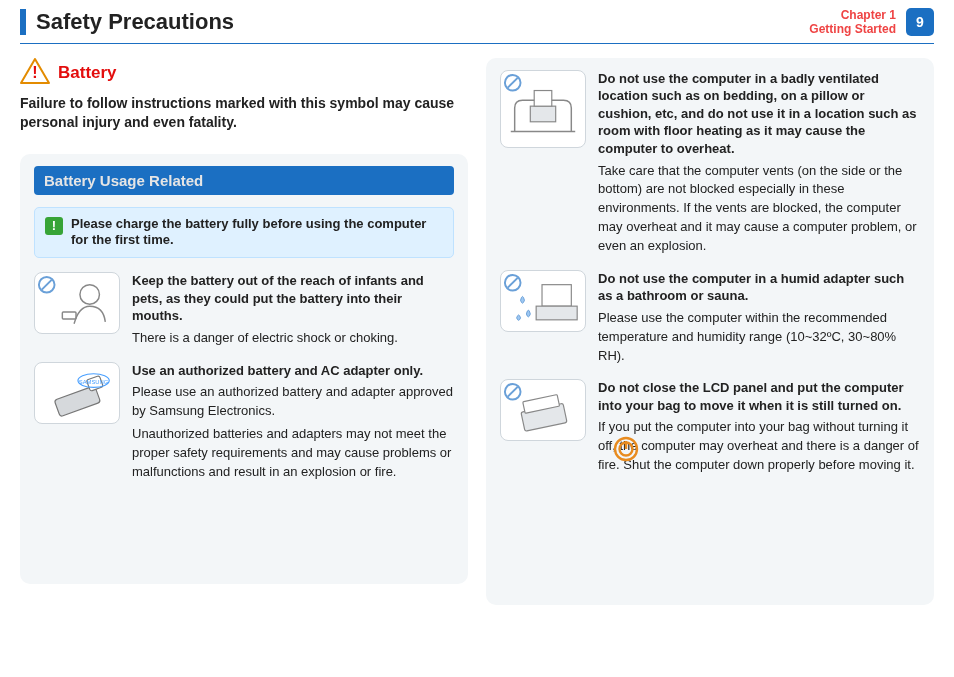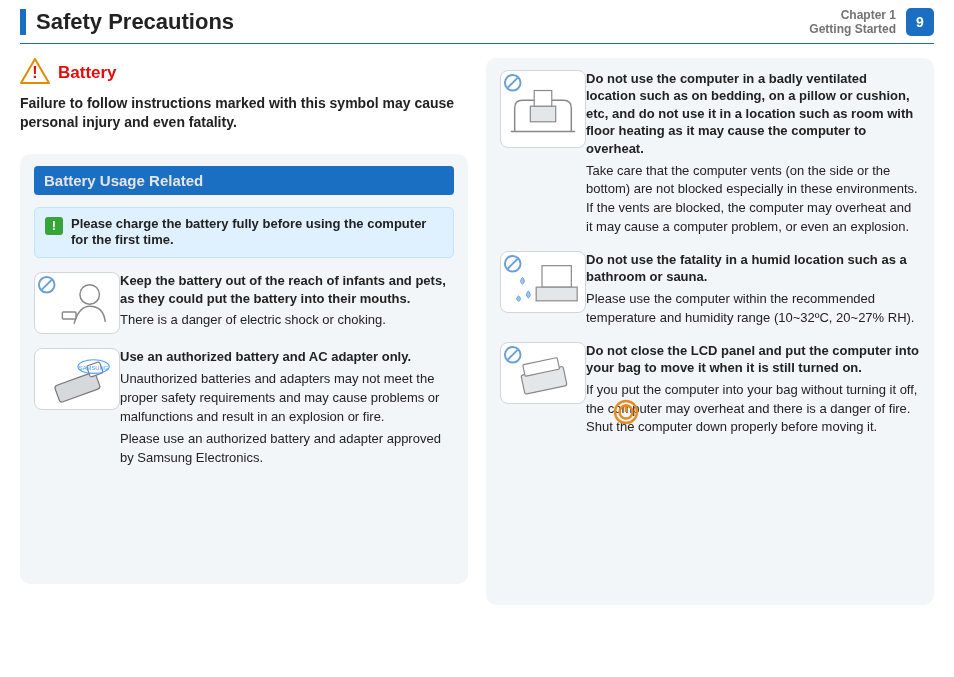--- a/index.html
+++ b/index.html
@@ -34,21 +34,21 @@
     display: flex;
     align-items: flex-end;
   }
   .chapter-block {
     display: flex;
     align-items: center;
     gap: 10px;
   }
   .chapter-text {
     text-align: right;
-    color: #737373;
+    color: #ef4444;
     font-size: 12px;
     font-weight: 700;
     line-height: 1.2;
   }
   .page-number {
     background: #1b6fc2;
     color: #fff;
     width: 28px;
     height: 28px;
     border-radius: 5px;
@@ -120,20 +120,21 @@
     justify-content: center;
     font-weight: 900;
     font-size: 13px;
     flex-shrink: 0;
     margin-top: 1px;
   }
   .note-text { font-weight: 700; font-size: 13px; line-height: 1.3; }
 
   .item {
     display: flex;
+    gap: 12px;
     margin-bottom: 14px;
   }
   .thumb {
     width: 86px;
     height: 62px;
     background: #fff;
     border: 1px solid #cfd6dc;
     border-radius: 8px;
     flex-shrink: 0;
     position: relative;
@@ -216,22 +217,22 @@
             <g transform="rotate(-20 43 35)">
               <rect x="20" y="30" width="44" height="18" rx="3" fill="#d6d9dc" stroke="#777" stroke-width="1.2"></rect>
               <rect x="58" y="22" width="14" height="12" rx="2" fill="#fff" stroke="#777" stroke-width="1.2"></rect>
             </g>
             <ellipse cx="60" cy="18" rx="16" ry="7" fill="none" stroke="#4aa0ff" stroke-width="1.2"></ellipse>
             <text x="60" y="21" text-anchor="middle" font-size="6" fill="#4aa0ff">SAMSUNG</text>
           </svg>
         </div>
         <div class="item-body">
           <p class="bold">Use an authorized battery and AC adapter only.</p>
+          <p class="para">Please use an authorized battery and adapter approved by Samsung Electronics.</p>
           <p class="para">Unauthorized batteries and adapters may not meet the proper safety requirements and may cause problems or malfunctions and result in an explosion or fire.</p>
-          <p class="para">Please use an authorized battery and adapter approved by Samsung Electronics.</p>
         </div>
       </div>
 
     </div>
   </div>
 
   <div class="col">
     <div class="panel right-panel">
 
       <div class="item">
@@ -257,22 +258,22 @@
             <circle cx="12" cy="12" r="8" fill="none" stroke="#6aa0d8" stroke-width="2"></circle>
             <line x1="7" y1="17" x2="17" y2="7" stroke="#6aa0d8" stroke-width="2"></line>
             <rect x="42" y="14" width="30" height="22" fill="#fff" stroke="#888" stroke-width="1.2"></rect>
             <rect x="36" y="36" width="42" height="14" fill="#e4e7ea" stroke="#888" stroke-width="1.2"></rect>
             <path d="M20 30 Q22 22 24 30 Q22 36 20 30 Z" fill="#9ec8f2" stroke="#6aa0d8" stroke-width="1"></path>
             <path d="M26 44 Q28 36 30 44 Q28 50 26 44 Z" fill="#9ec8f2" stroke="#6aa0d8" stroke-width="1"></path>
             <path d="M16 48 Q18 42 20 48 Q18 53 16 48 Z" fill="#9ec8f2" stroke="#6aa0d8" stroke-width="1"></path>
           </svg>
         </div>
         <div class="item-body">
-          <p class="bold">Do not use the fatality in a humid location such as a bathroom or sauna.</p>
-          <p class="para">Please use the computer within the recommended temperature and humidity range (10~32ºC, 20~27% RH).</p>
+          <p class="bold">Do not use the computer in a humid adapter such as a bathroom or sauna.</p>
+          <p class="para">Please use the computer within the recommended temperature and humidity range (10~32ºC, 30~80% RH).</p>
         </div>
       </div>
 
       <div class="item">
         <div class="thumb" style="overflow:visible;">
           <svg viewBox="0 0 86 62">
             <circle cx="12" cy="12" r="8" fill="none" stroke="#6aa0d8" stroke-width="2"></circle>
             <line x1="7" y1="17" x2="17" y2="7" stroke="#6aa0d8" stroke-width="2"></line>
             <g transform="rotate(-12 45 38)">
               <rect x="22" y="28" width="44" height="20" rx="2" fill="#e4e7ea" stroke="#888" stroke-width="1.2"></rect>

